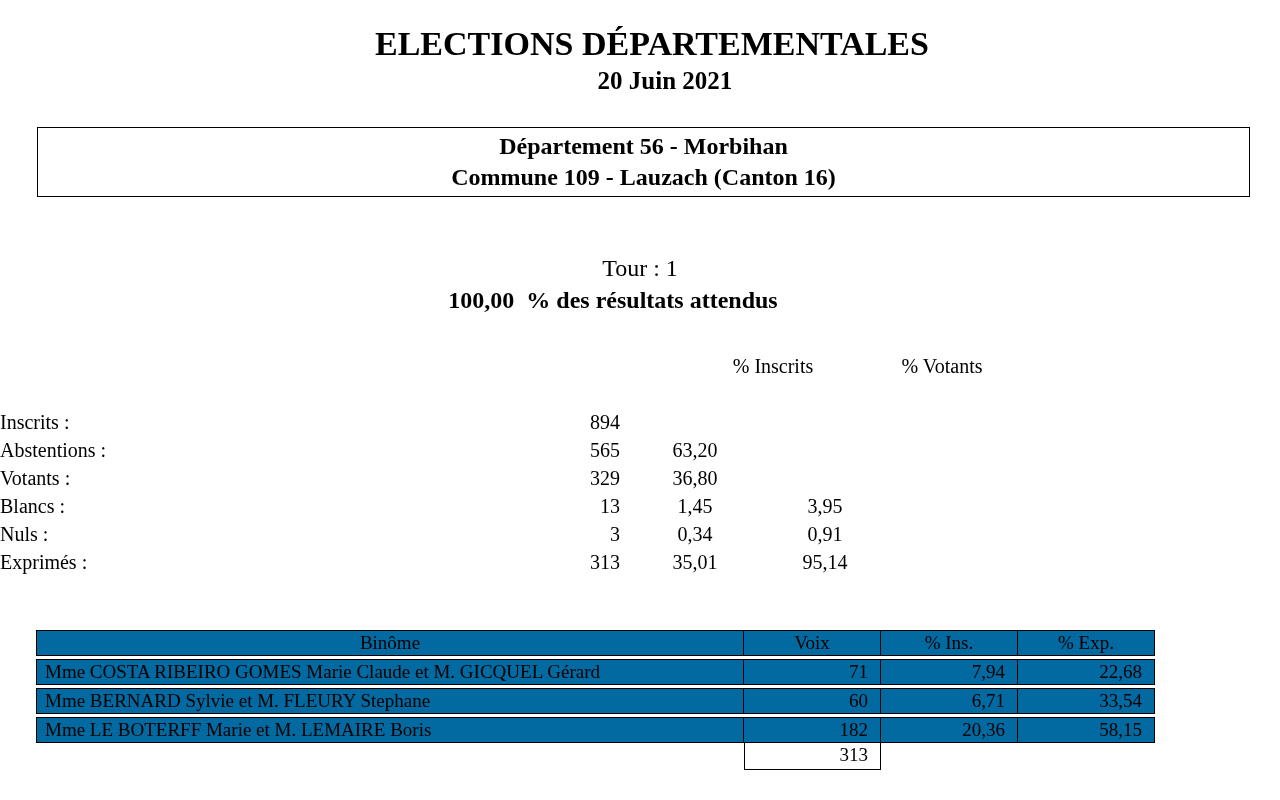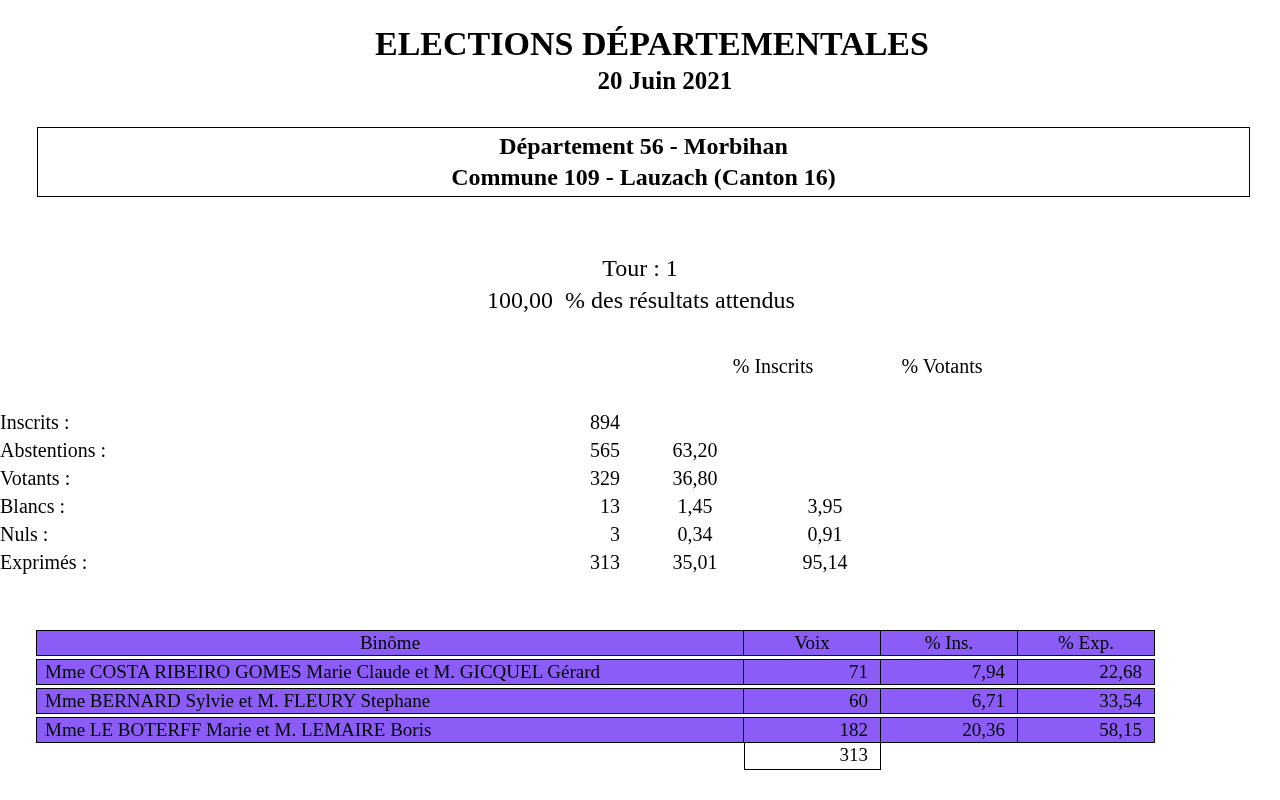--- a/index.html
+++ b/index.html
@@ -30,39 +30,38 @@
     text-align:center; font-size:24px; font-weight:bold; line-height:31px;
   }
 
   
   .tour {
     position:absolute; top:253px; left:0; width:100%;
     text-align:center; font-size:24px; font-weight:normal; line-height:30px;
   }
   .expected {
     position:absolute; top:285px; left:0; width:1226px;
-    text-align:center; font-size:24px; font-weight:normal; line-height:30px;
+    text-align:center; font-size:24px; font-weight:bold; line-height:30px;
     white-space:pre;
-    padding-left:28px;
   }
 
   
   .participation { position:absolute; top:352px; left:0; font-size:20px; }
   .p-row { display:flex; height:28px; line-height:28px; }
   .p-headers { margin-bottom:28px;gap:39px; }
   .p-label { width:482px; }
   .p-value { width:138px; text-align:right; }
   .p-ins   { width:150px; text-align:center; }
   .p-vot   { width:110px; text-align:center; }
 
   
   .results { position:absolute; top:630px; left:36px; width:1119px; font-size:19px; }
   .t-row {
     display:flex; box-sizing:border-box; width:1119px; height:26px;
-    border:1.5px solid #000; margin-bottom:3px; background:#8b5cf6;
+    border:1.5px solid #000; margin-bottom:3px; background:#0369a1;
   }
   .t-cell { box-sizing:border-box; line-height:23px; overflow:hidden; white-space:nowrap; }
   .c-binome { width:707px; border-right:1.5px solid #000; padding-left:8px; }
   .c-voix   { width:137px; border-right:1.5px solid #000; text-align:right; padding-right:12px; }
   .c-ins    { width:137px; border-right:1.5px solid #000; text-align:right; padding-right:12px; }
   .c-exp    { flex:1; text-align:right; padding-right:12px; }
   .t-header .t-cell { text-align:center; padding-left:0; padding-right:0; }
   .total-row {
     box-sizing:border-box; margin-left:708px; margin-top:-3px; width:137px; height:27px;
     border:1.5px solid #000; border-top:none;

